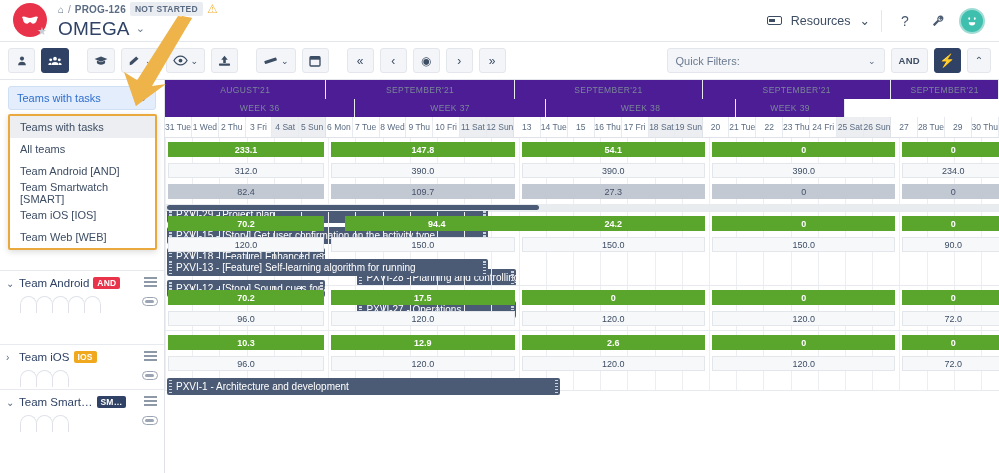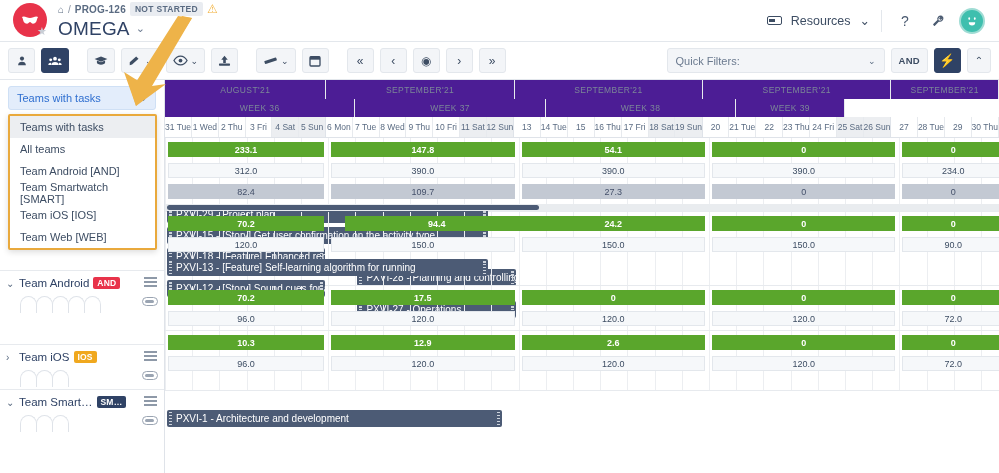--- a/index.html
+++ b/index.html
@@ -694,21 +694,21 @@
             <div class="bar green" style="left: 3px; width: 156.2px; top: 4px;">10.3</div>
             <div class="bar green" style="left: 166.2px; width: 183.4px; top: 4px;">12.9</div>
             <div class="bar green" style="left: 356.6px; width: 183.4px; top: 4px;">2.6</div>
             <div class="bar green" style="left: 547px; width: 183.4px; top: 4px;">0</div>
             <div class="bar green" style="left: 737.4px; width: 101.8px; top: 4px;">0</div>
             <div class="bar white" style="left: 3px; width: 156.2px; top: 25px;">96.0</div>
             <div class="bar white" style="left: 166.2px; width: 183.4px; top: 25px;">120.0</div>
             <div class="bar white" style="left: 356.6px; width: 183.4px; top: 25px;">120.0</div>
             <div class="bar white" style="left: 547px; width: 183.4px; top: 25px;">120.0</div>
             <div class="bar white" style="left: 737.4px; width: 101.8px; top: 25px;">72.0</div>
-            <div class="task" style="left: 2px; width: 335px; top: 47px; margin-top: 32px;">
+            <div class="task" style="left: 2px; width: 393px; top: 47px;">
               <span>PXVI-1 - Architecture and development</span>
             </div>
           </div>
         </div>
     </div>
   </div>
 
   <div class="arrow">
     <svg width="110" height="92" viewBox="0 0 110 92">
       <path d="M96 2 L56 70 L70 68 L40 90 L30 58 L40 66 L82 0 Z" fill="#eeb349"></path>

